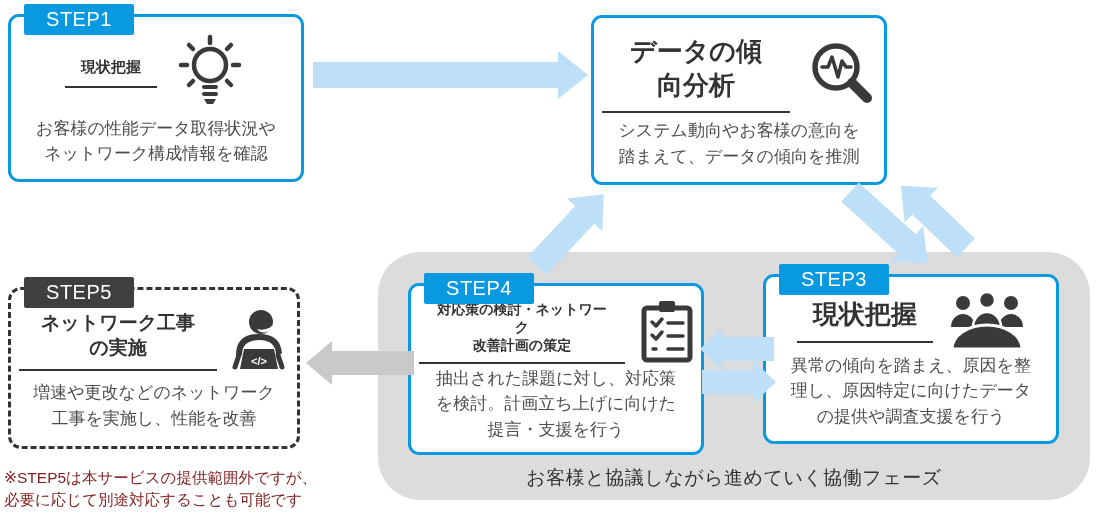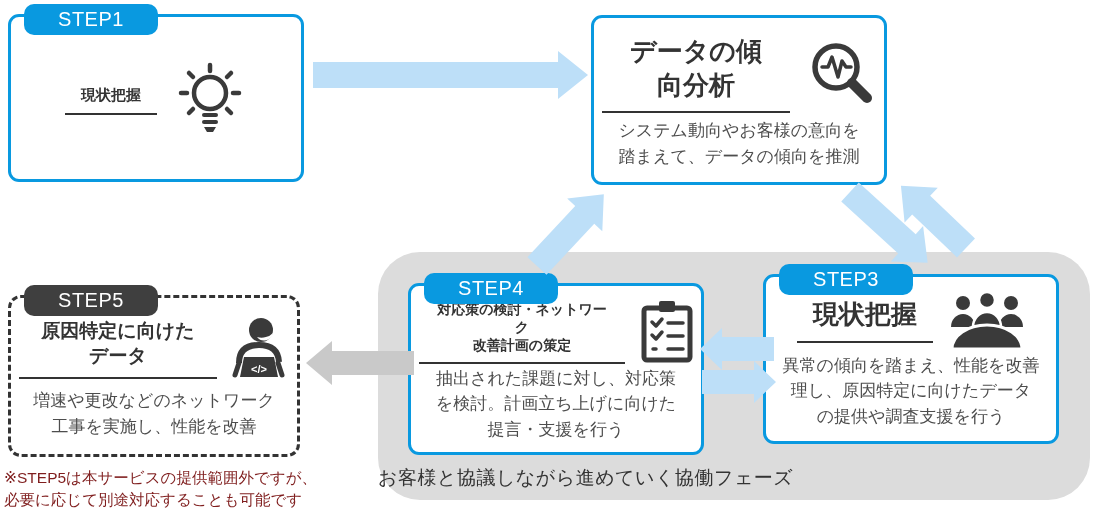--- a/index.html
+++ b/index.html
@@ -2,29 +2,29 @@
 <html><head>
 <meta charset="utf-8">
 <style>
   html,body{margin:0;padding:0;background:#ffffff;}
   body{font-family:"Liberation Sans","DejaVu Sans",sans-serif;}
   #canvas{position:relative;width:1100px;height:515px;background:#ffffff;overflow:hidden;}
 
   
   .phase-box{position:absolute;left:378px;top:252px;width:712px;height:248px;
     background:#dcdcdc;border-radius:42px;}
-  .phase-caption{position:absolute;left:0;bottom:9px;width:100%;
+  .phase-caption{position:absolute;left:0;bottom:9px;width:100%;text-align:center;
     font-size:19px;color:#333;letter-spacing:0.5px;}
 
   
   .card{position:absolute;background:#fff;border:3px solid #0999e0;border-radius:11px;box-sizing:border-box;}
-  .card.dashed{border:3px dashed #333;border-radius:13px;margin-top:8px;}
-  .tab{position:absolute;top:-13px;left:13px;width:134px;height:31px;background:#0999e0;
+  .card.dashed{border:3px dashed #333;border-radius:13px;}
+  .tab{position:absolute;top:-13px;left:13px;width:110px;height:31px;background:#0999e0;
     color:#fff;font-size:20px;display:flex;align-items:center;justify-content:center;
-    border-radius:10px;letter-spacing:0.5px;text-align:right;}
+    border-radius:2px;letter-spacing:0.5px;text-align:right;}
   .tab.dark{background:#3f3f3f;}
   .card-inner{height:100%;display:flex;flex-direction:column;align-items:center;
     justify-content:space-evenly;padding:12px 8px 8px;box-sizing:border-box;}
   .head-row{display:flex;align-items:center;justify-content:center;gap:16px;}
   .step-title{font-weight:bold;color:#333;border-bottom:2px solid #333;
     padding:0 16px 9px;text-align:center;white-space:pre-line;line-height:1.3;}
   .t22{font-size:15px;} .t21{font-size:26px;} .t19{font-size:19px;}
   .t16{font-size:14px;padding-bottom:7px;}
   .body-text{text-align:center;color:#4d4d4d;font-size:17px;line-height:1.5;white-space:pre-line;}
 
@@ -64,20 +64,22 @@
             <line x1="16" y1="52" x2="20" y2="48"></line>
             <line x1="58" y1="52" x2="54" y2="48"></line>
           </g>
           <g fill="#3a3a3a">
             <rect x="29" y="52" width="16" height="4" rx="2"></rect>
             <rect x="29" y="59" width="16" height="4" rx="2"></rect>
             <path d="M31,66 h12 l-3,5 h-6 z"></path>
           </g>
         </svg>
       </div>
+      <div class="body-text">お客様の性能データ取得状況や
+ネットワーク構成情報を確認</div>
     </div>
   </div>
 
   <div class="card" style="left:591px;top:15px;width:296px;height:170px;">
     <div class="card-inner">
       <div class="head-row">
         <span class="step-title t21">データの傾向分析</span>
         <svg class="icon" width="70" height="70" viewBox="0 0 70 70">
           <circle cx="30" cy="28" r="21" fill="#ffffff" stroke="#3a3a3a" stroke-width="5.5"></circle>
           <polyline points="16,28 22,28 26,18 32,38 36,22 40,28 45,28" fill="none" stroke="#3a3a3a" stroke-width="3.5" stroke-linejoin="round" stroke-linecap="round"></polyline>
@@ -124,31 +126,31 @@
             <circle cx="14" cy="10" r="7"></circle>
             <path d="M2,34 a12,13 0 0 1 24,0 z"></path>
             <circle cx="62" cy="10" r="7"></circle>
             <path d="M50,34 a12,13 0 0 1 24,0 z"></path>
             <circle cx="38" cy="7" r="8" stroke="#ffffff" stroke-width="2.5"></circle>
             <path d="M24,34 a14,15 0 0 1 28,0 z" stroke="#ffffff" stroke-width="2.5"></path>
             <path d="M3,56 a35,24 0 0 1 70,0 z" stroke="#ffffff" stroke-width="3"></path>
           </g>
         </svg>
       </div>
-      <div class="body-text">異常の傾向を踏まえ、性能を改善
+      <div class="body-text">異常の傾向を踏まえ、原因を整
 理し、原因特定に向けたデータ
 の提供や調査支援を行う</div>
     </div>
   </div>
 
   <div class="card dashed" style="left:8px;top:287px;width:292px;height:162px;">
     <div class="tab dark">STEP5</div>
     <div class="card-inner">
       <div class="head-row" style="gap:10px;">
-        <span class="step-title t19">原因特定に向けたデータ</span>
+        <span class="step-title t19">ネットワーク工事の実施</span>
         <svg class="icon" width="62" height="64" viewBox="0 0 62 64">
           <circle cx="34" cy="13" r="12" fill="#3a3a3a"></circle>
           <path d="M30,20 a9,9 0 0 0 16,-4 a14,11 0 0 1 -16,4 z" fill="#ffffff"></path>
           <path d="M12,46 q0,-18 20,-18 q19,0 20,17" fill="none" stroke="#3a3a3a" stroke-width="6"></path>
           <line x1="12" y1="46" x2="8" y2="58" stroke="#3a3a3a" stroke-width="5" stroke-linecap="round"></line>
           <line x1="51" y1="46" x2="55" y2="58" stroke="#3a3a3a" stroke-width="5" stroke-linecap="round"></line>
           <path d="M17,40 h30 l4,20 h-38 z" fill="#3a3a3a"></path>
           <text x="32" y="56" text-anchor="middle" font-size="11" font-weight="bold" fill="#ffffff" font-family="Liberation Sans, sans-serif">&lt;/&gt;</text>
         </svg>
       </div>

